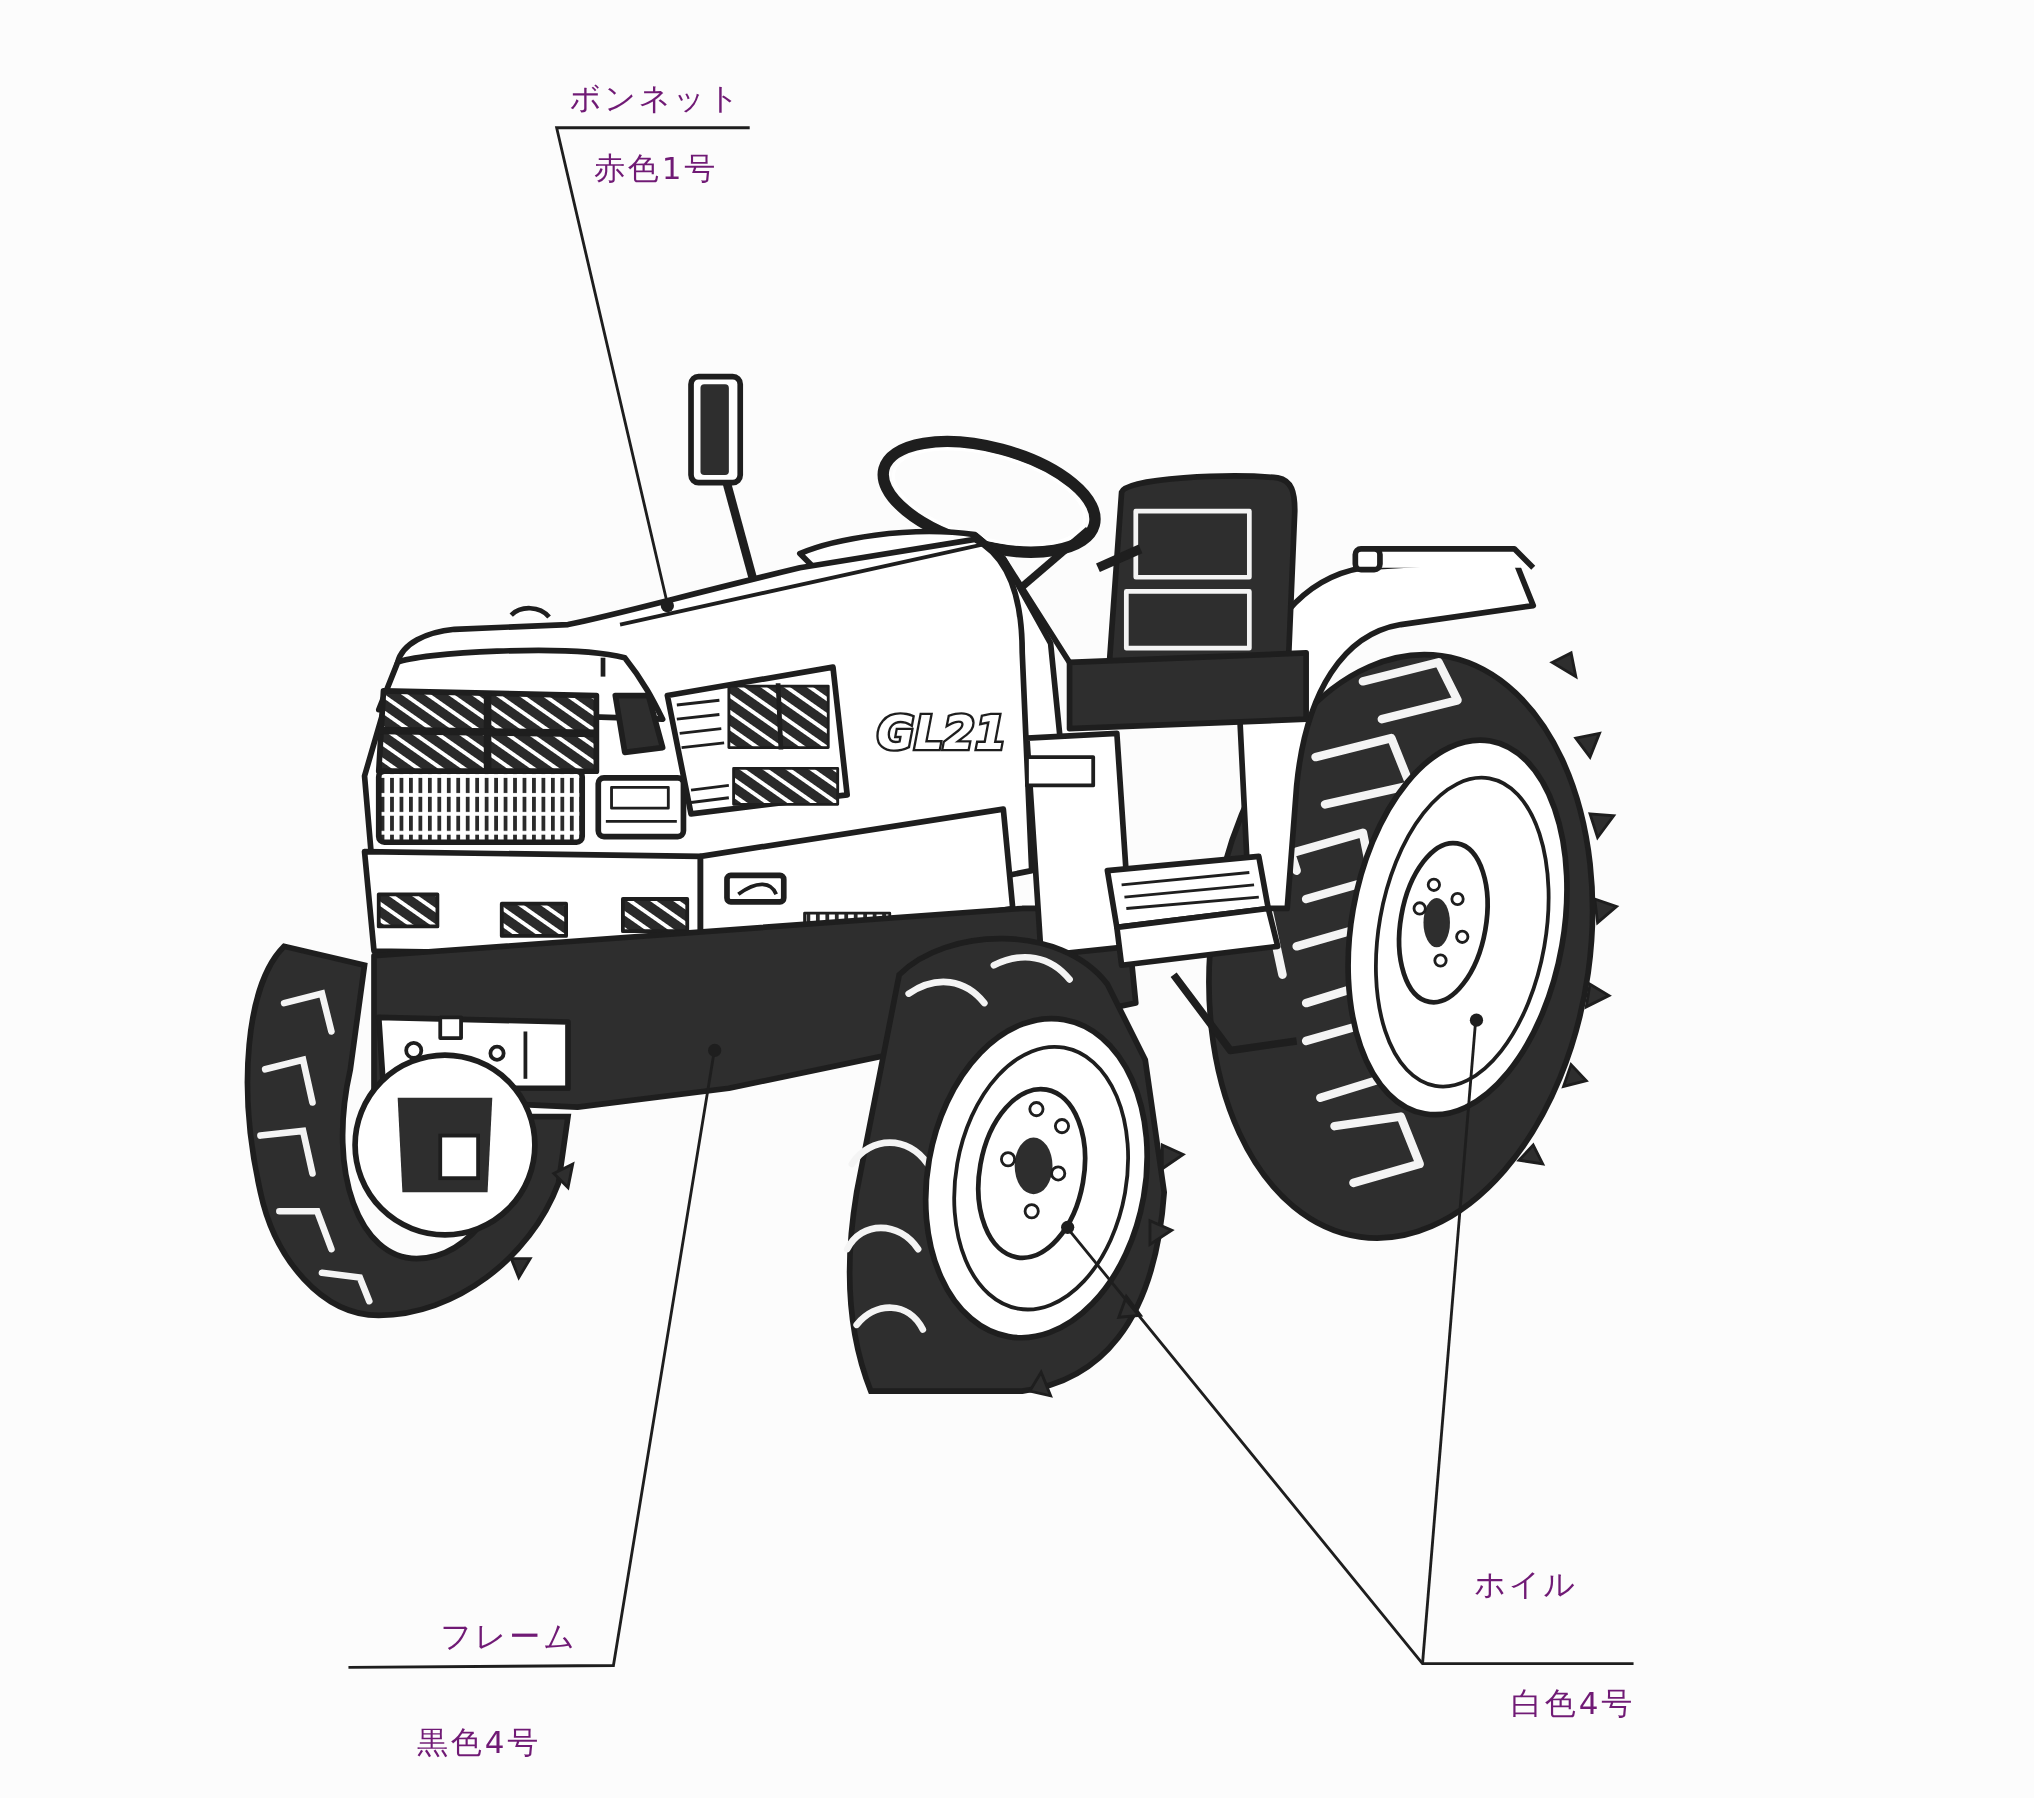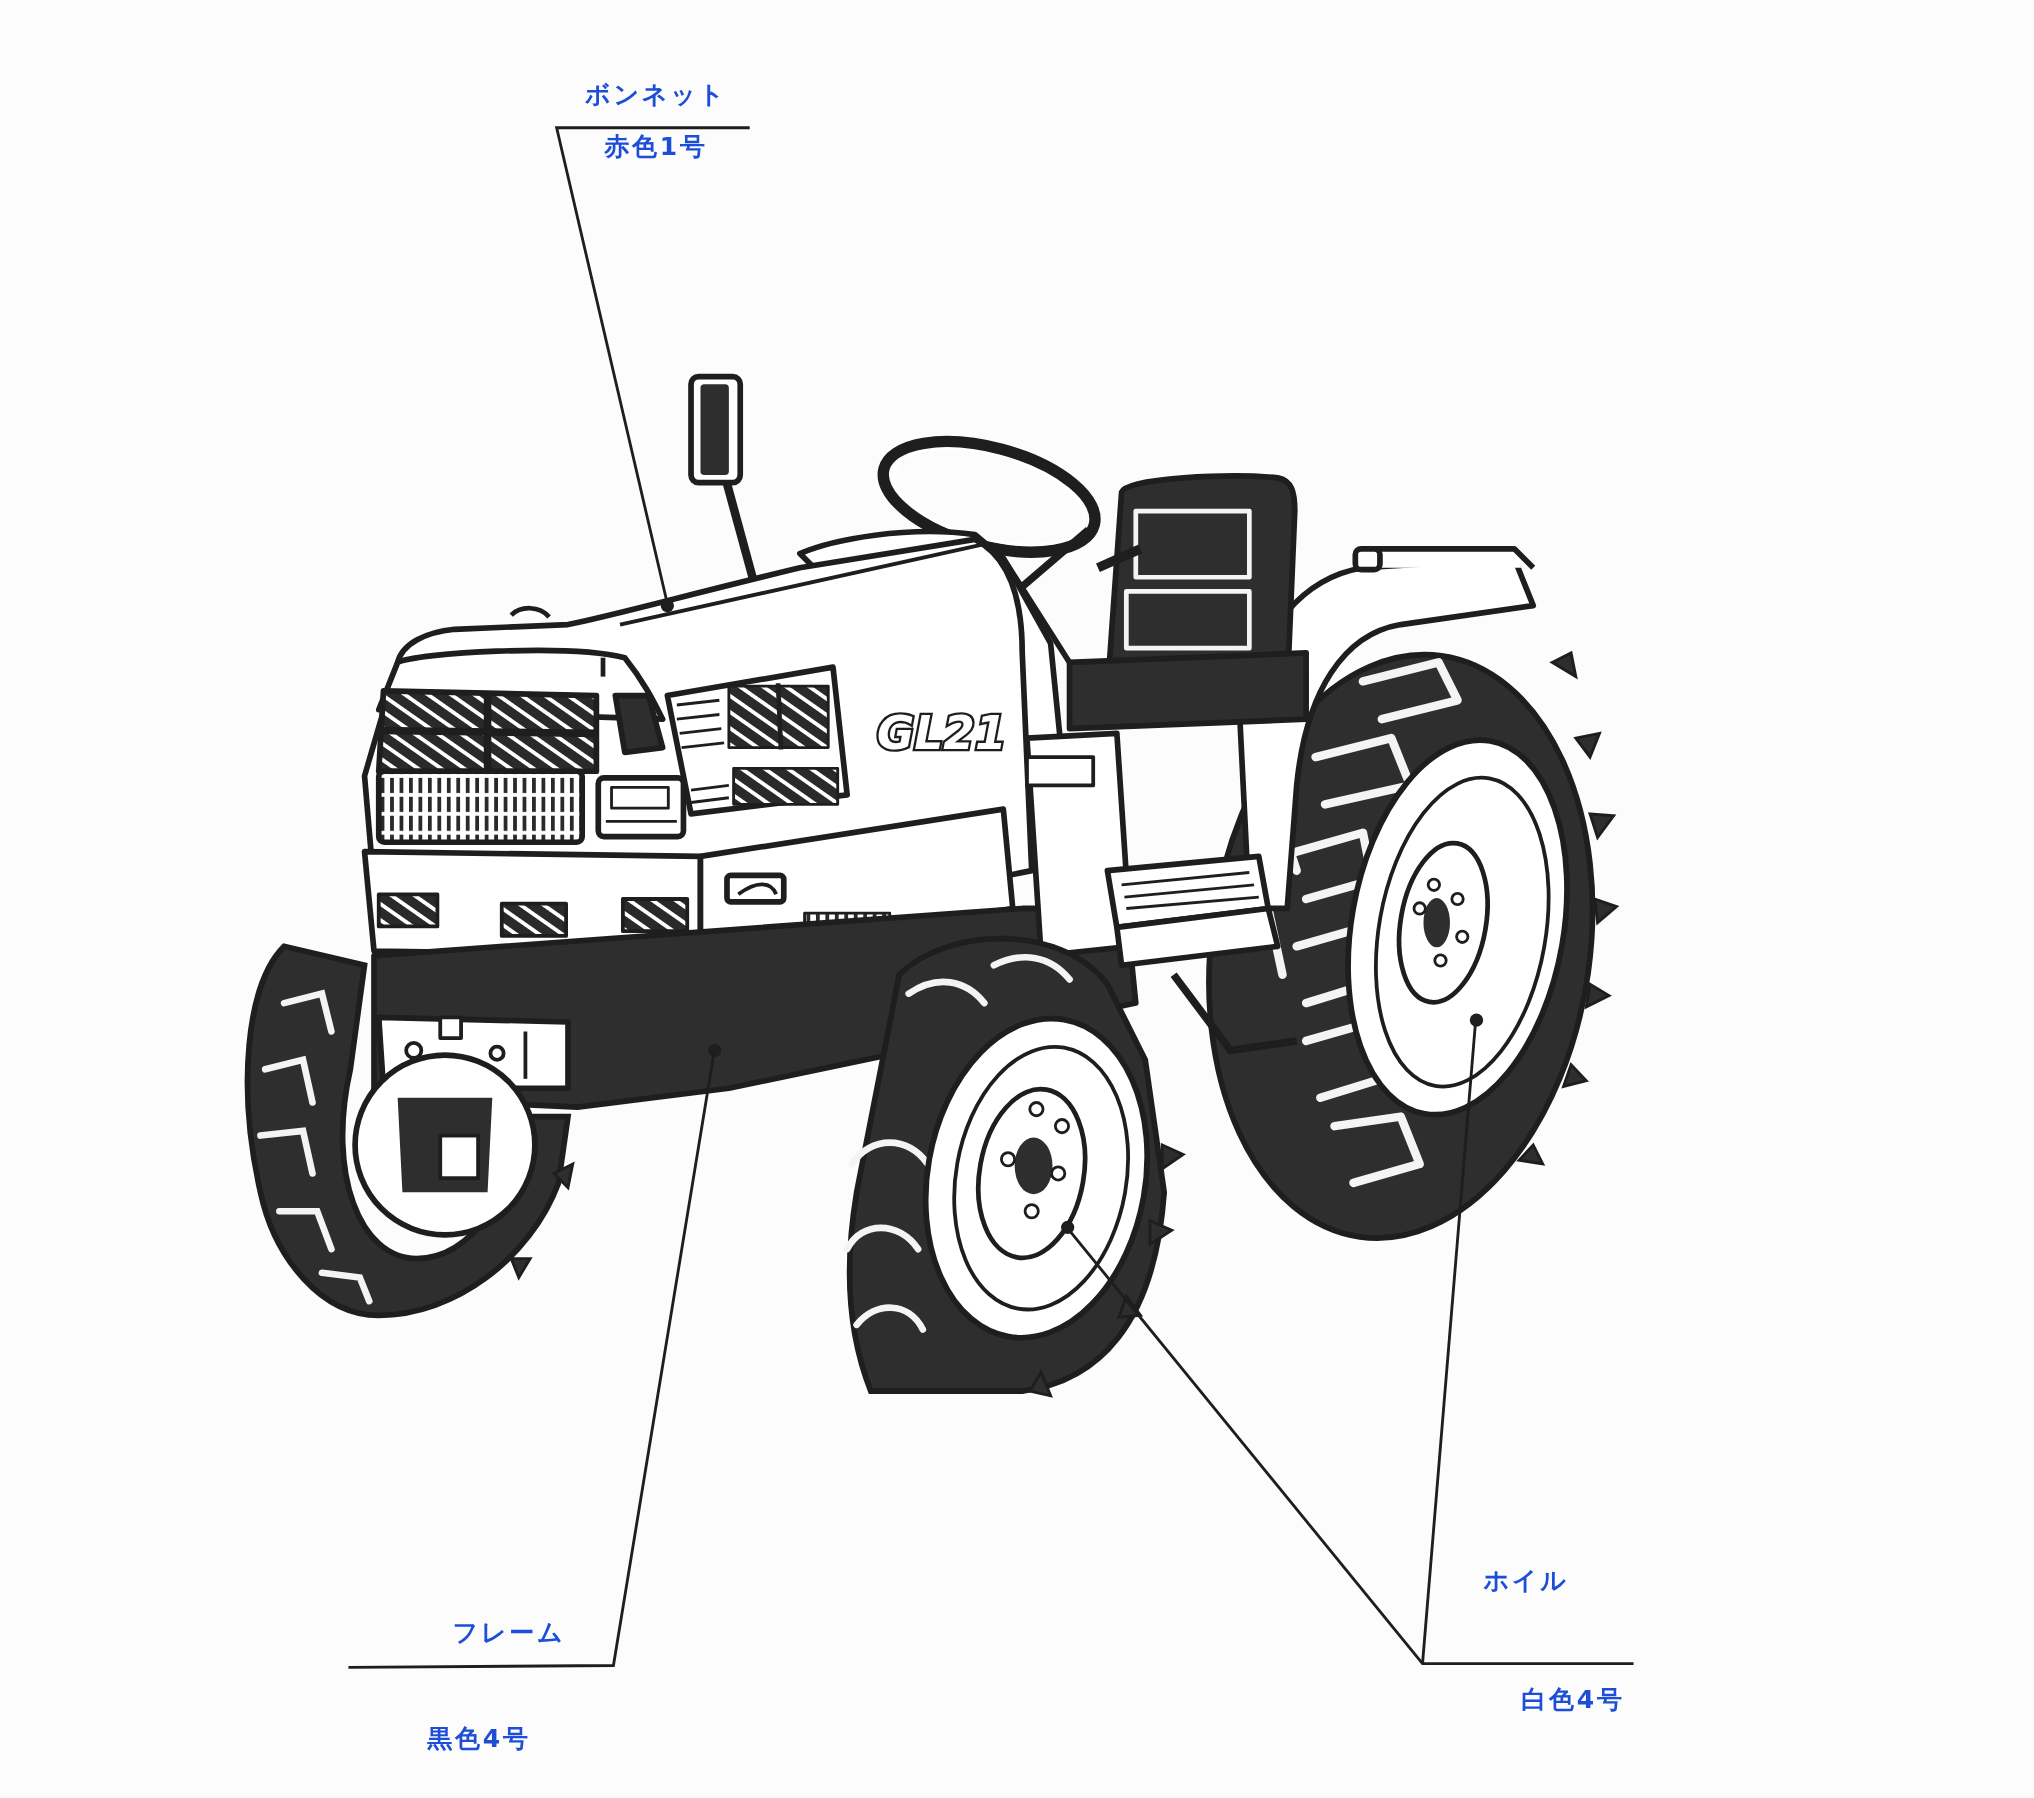--- a/index.html
+++ b/index.html
@@ -7,23 +7,23 @@
       width: 2035px; height: 1798px;
       background: #fcfcfc;
       position: relative;
       overflow: hidden;
       font-family: "DejaVu Sans", sans-serif;
     }
     #stage { position: absolute; left: 0; top: 0; width: 2035px; height: 1798px; }
     .label {
       position: absolute;
       font-family: "DejaVu Sans", sans-serif;
-      font-size: 25px;
-      font-weight: bold;
-      color: #1d4ed8;
+      font-size: 31px;
+      font-weight: normal;
+      color: #701a75;
       letter-spacing: 2.8px;
       white-space: nowrap;
       transform: translateX(-50%);
     }
   </style>
 </head>
 <body>
 
 <div id="stage">
   <svg width="2035" height="1798" viewBox="0 0 2150 1900" xmlns="http://www.w3.org/2000/svg">
@@ -232,21 +232,21 @@
 
       <polyline points="1726,1758 1503,1758 1128,1298"></polyline>
       <circle cx="1128" cy="1297" r="7" fill="#1e1e1e" stroke="none"></circle>
       <polyline points="1503,1758 1559,1080"></polyline>
       <circle cx="1560" cy="1078" r="7" fill="#1e1e1e" stroke="none"></circle>
     </g>
   </svg>
 
   
   <div class="label" style="left:656px; top:78px;">ボンネット</div>
-  <div class="label" style="left:656px; top:130px;">赤色1号</div>
+  <div class="label" style="left:656px; top:148px;">赤色1号</div>
 
   <div class="label" style="left:477px; top:1616px;margin-left:32px;">フレーム</div>
   <div class="label" style="left:479px; top:1722px;">黒色4号</div>
 
   <div class="label" style="left:1526px; top:1564px;">ホイル</div>
   <div class="label" style="left:1533px; top:1683px;margin-left:40px;">白色4号</div>
 </div>
 
 
 </body></html>

